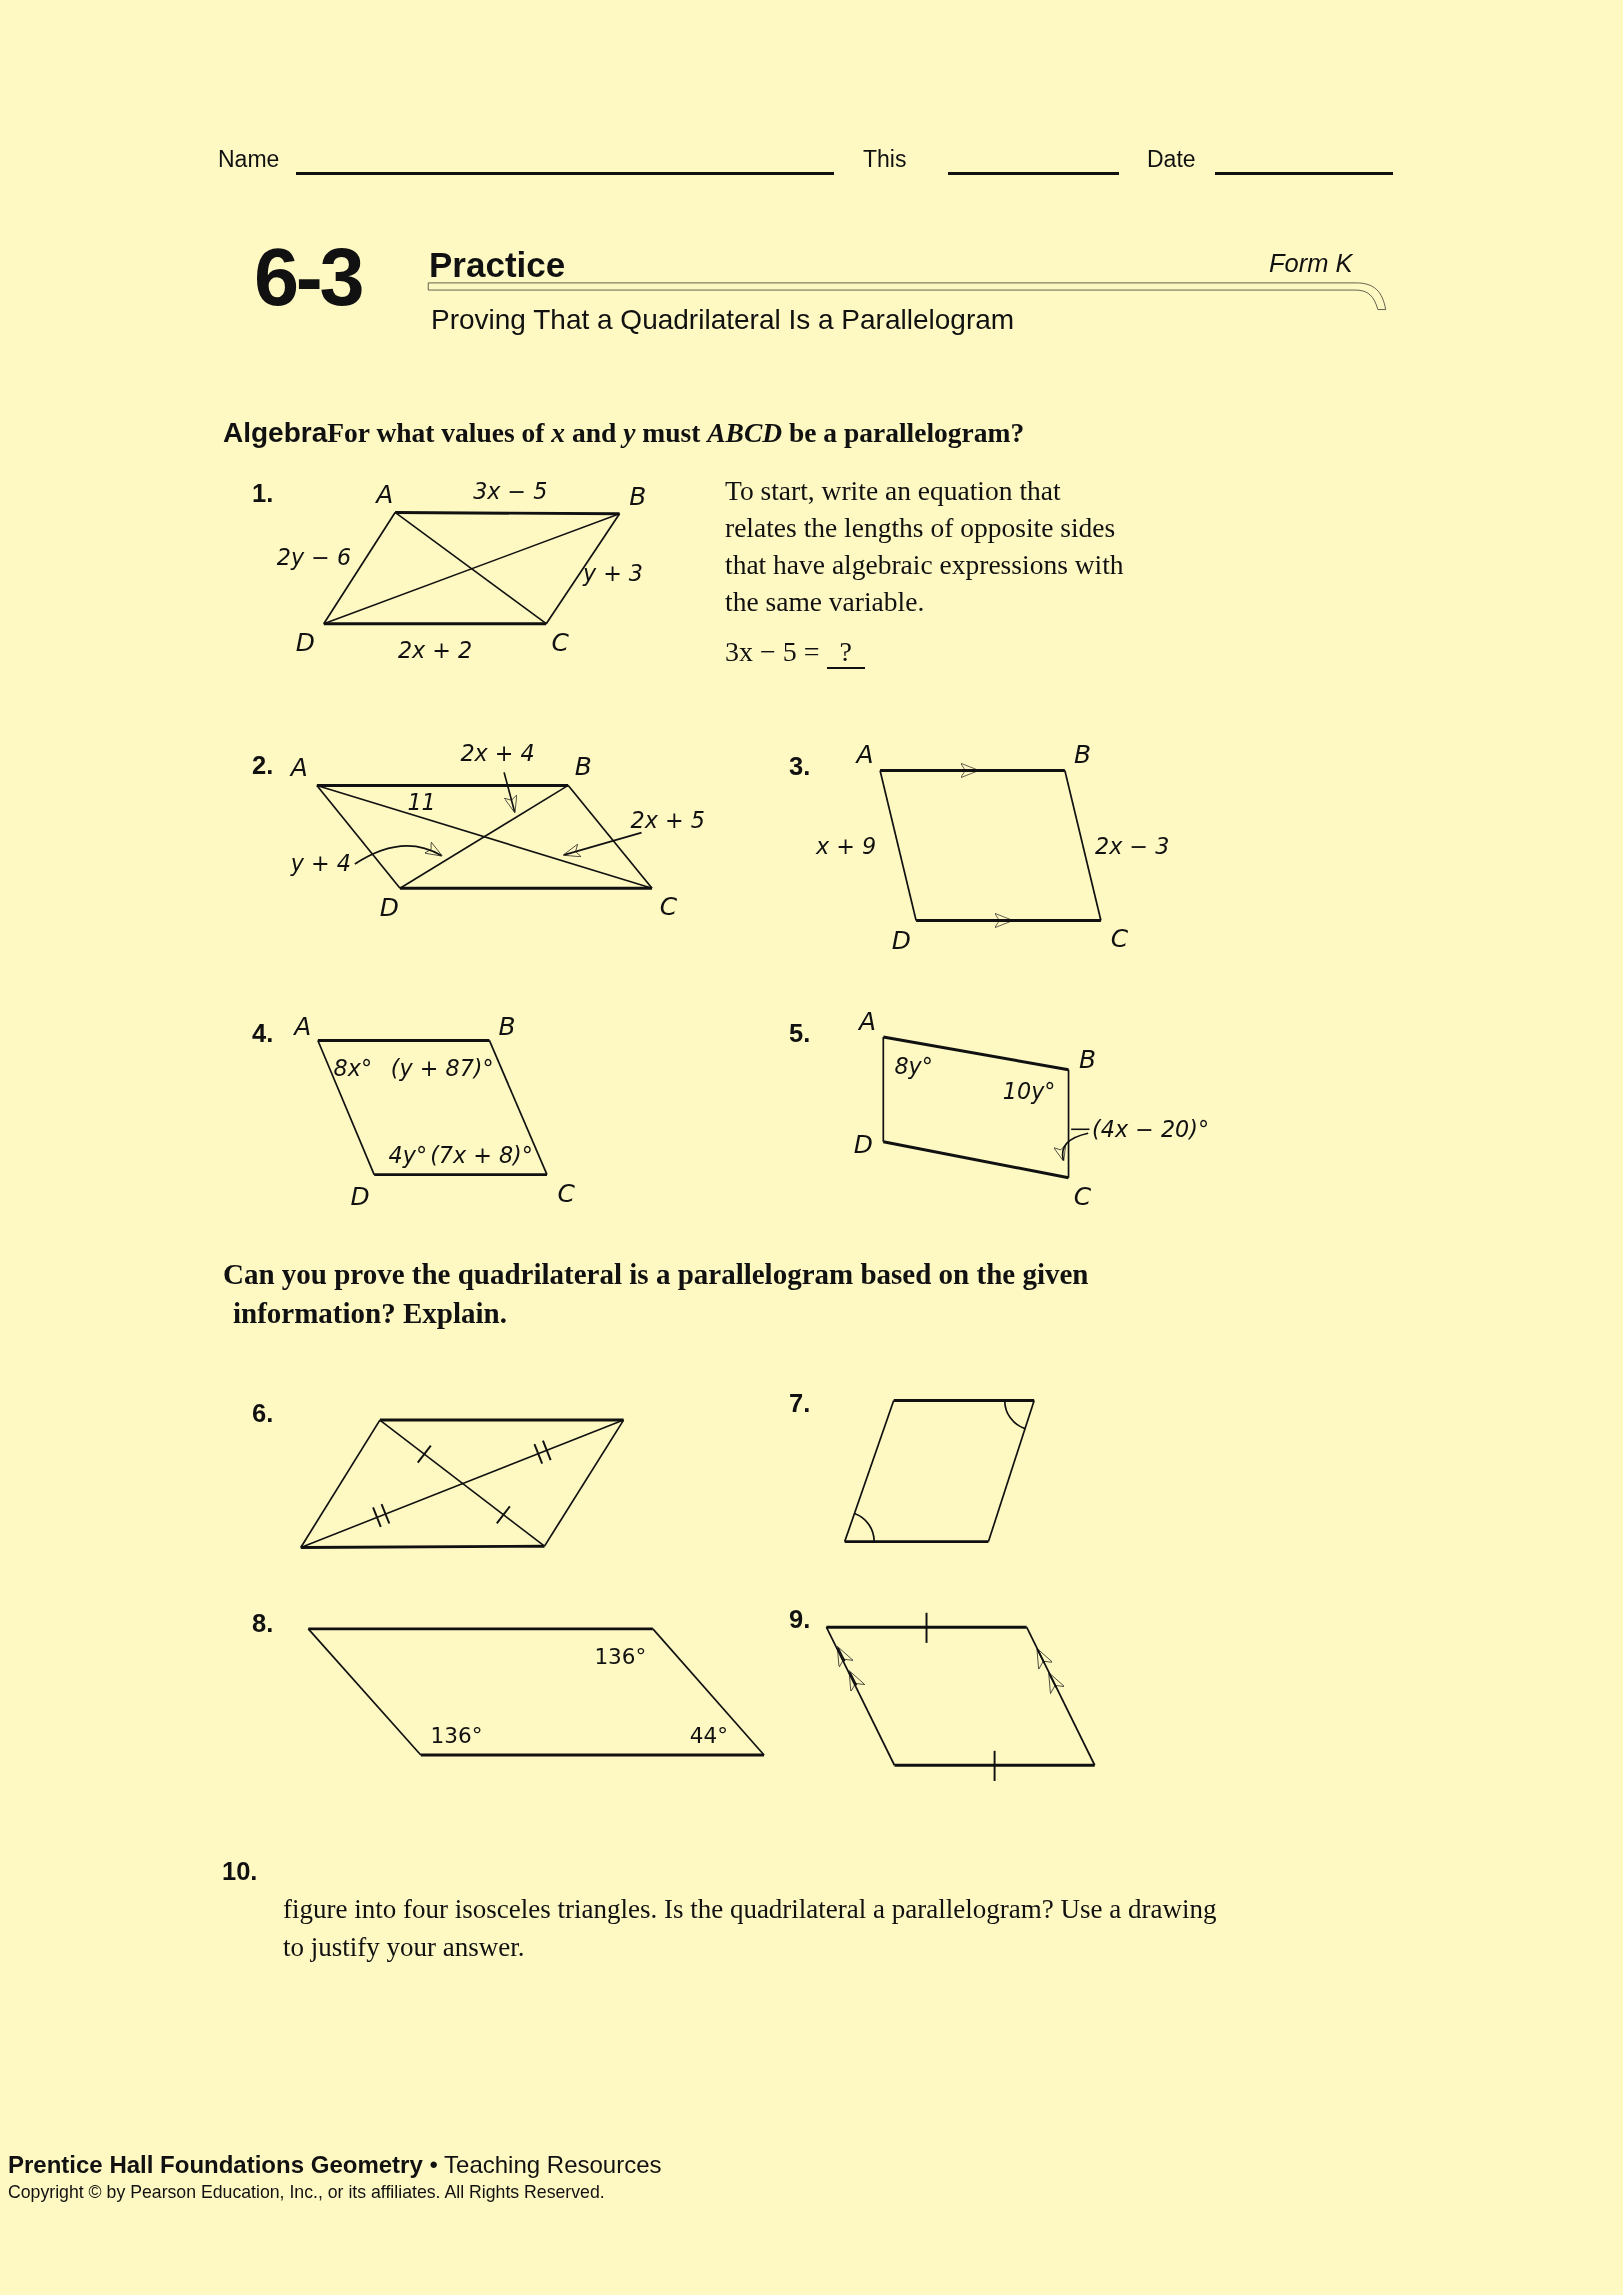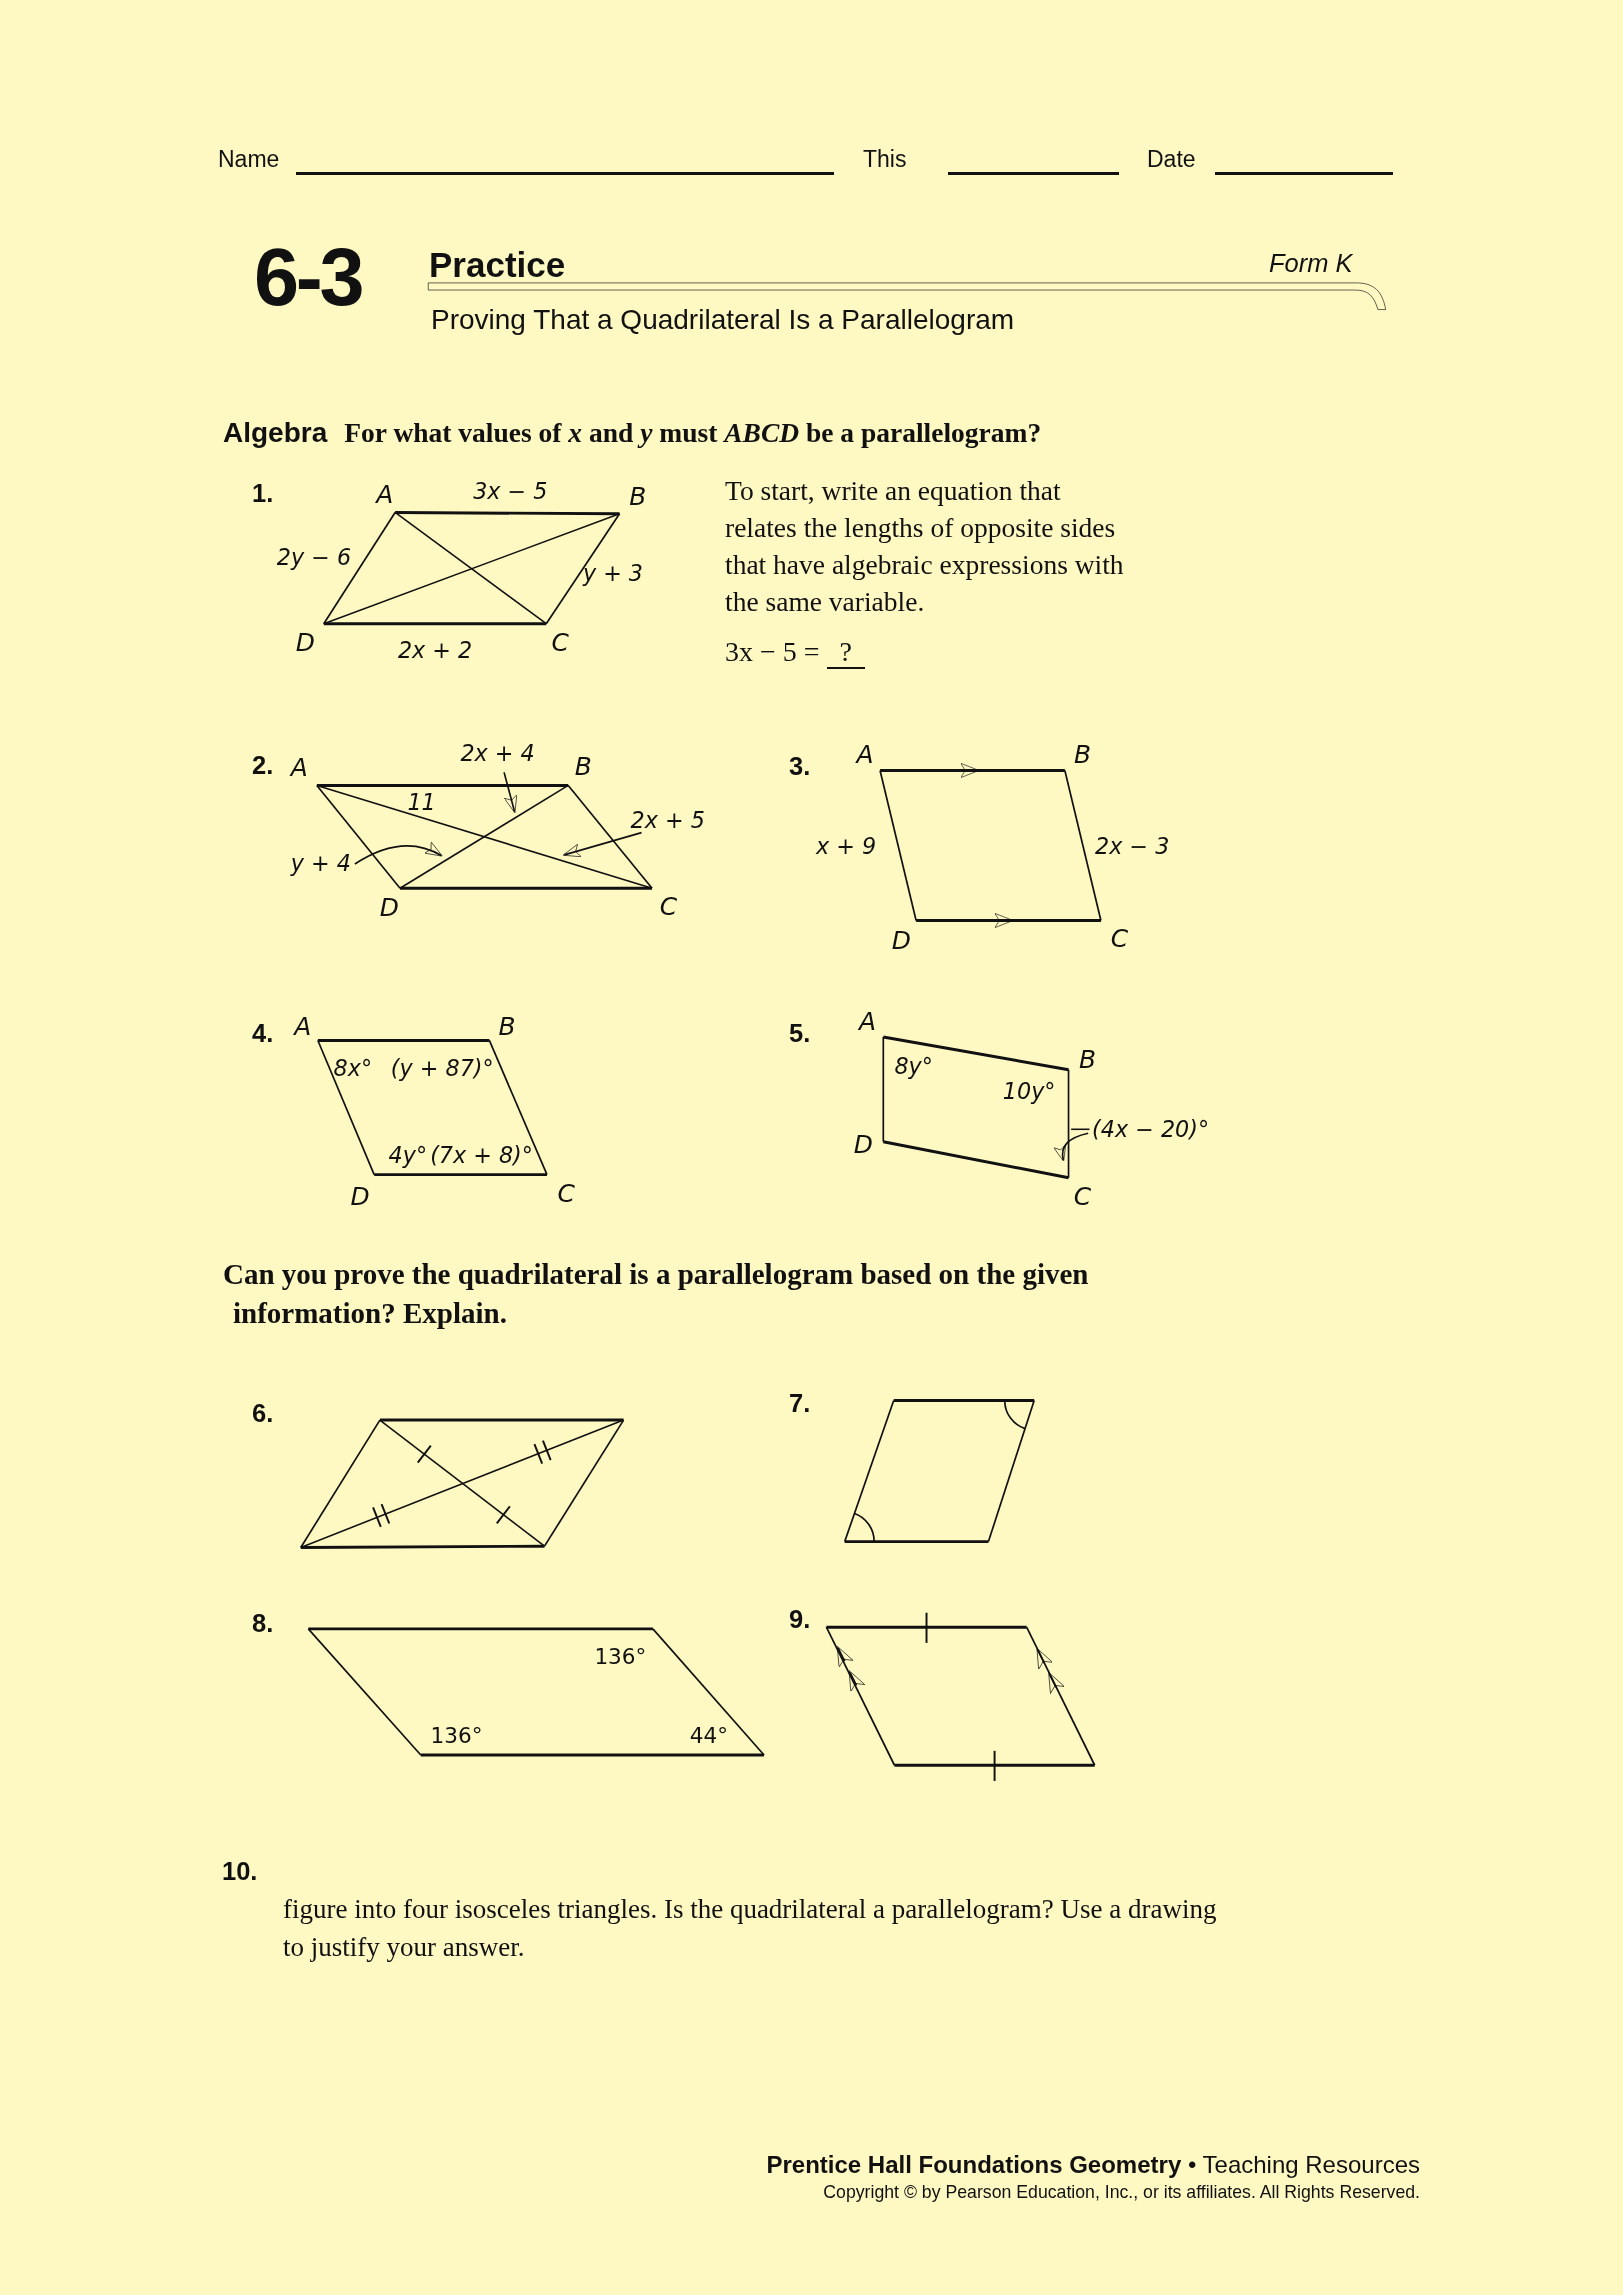--- a/index.html
+++ b/index.html
@@ -6,30 +6,30 @@
   .page{position:relative;width:1624px;height:2295px;background:#fef9c3;color:#111;
         font-family:"Liberation Sans",sans-serif;overflow:hidden;}
   .abs{position:absolute;}
   .h-label{font:23px/1 "Liberation Sans",sans-serif;color:#111;}
   .fill-line{height:3.3px;background:#111;}
   .lesson-num{font:bold 81px/1 "Liberation Sans",sans-serif;letter-spacing:-3.3px;}
   .practice{font:bold 35px/1 "Liberation Sans",sans-serif;}
   .form-k{font:italic 25.5px/1 "Liberation Sans",sans-serif;}
   .subtitle{font:28px/1 "Liberation Sans",sans-serif;}
   .intro{font:bold 27.5px/1 "Liberation Serif",serif;white-space:nowrap;}
-  .intro-lead{font:bold 28px/1 "Liberation Sans",sans-serif;margin-right:17px;}
+  .intro-lead{font:bold 28px/1 "Liberation Sans",sans-serif;margin-right:0;}
   .iti{font-style:italic;}
   .num{font:bold 25.5px/1 "Liberation Sans",sans-serif;}
   .note-line{font:27.5px/1 "Liberation Serif",serif;white-space:nowrap;}
   .equation{font:28px/1 "Liberation Serif",serif;}
   .eq-ans{display:inline-block;border-bottom:2.6px solid #111;padding:0 13px 1.3px 13px;}
   .prove{font:bold 29px/1 "Liberation Serif",serif;white-space:nowrap;}
   .p10-line{font:27px/1 "Liberation Serif",serif;white-space:nowrap;}
   .p10-lead{font:bold 28px/1 "Liberation Sans",sans-serif;margin-right:10.5px;}
-  .footer-wrap{left:16px;width:1404px;text-align:right;}
+  .footer-wrap{left:8px;width:1404px;text-align:left;}
   .footer1{font:24px/1 "Liberation Sans",sans-serif;}
   .footer1 .fbold{font-weight:bold;}
   .footer2{font:17.7px/1 "Liberation Sans",sans-serif;}
   .pagenum{font:bold 25px/1 "Liberation Sans",sans-serif;}
   svg{overflow:visible;}
   svg line, svg path, svg polyline{stroke:#111;fill:none;}
   .e-thick{stroke-width:4.5px;}
   .e-thin{stroke-width:2.6px;}
   .diag{stroke-width:2.4px;}
   .tick{stroke-width:3px;}

